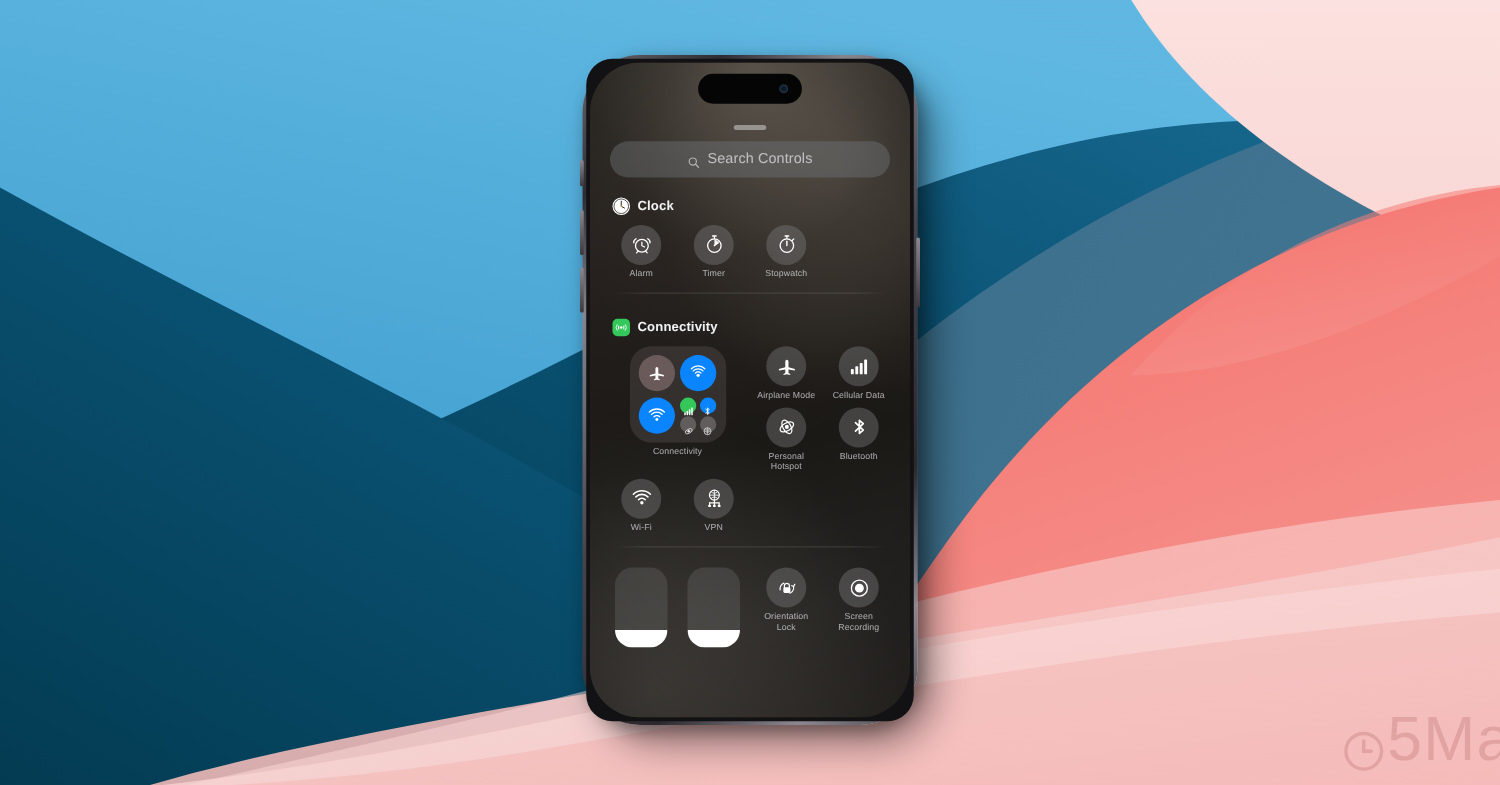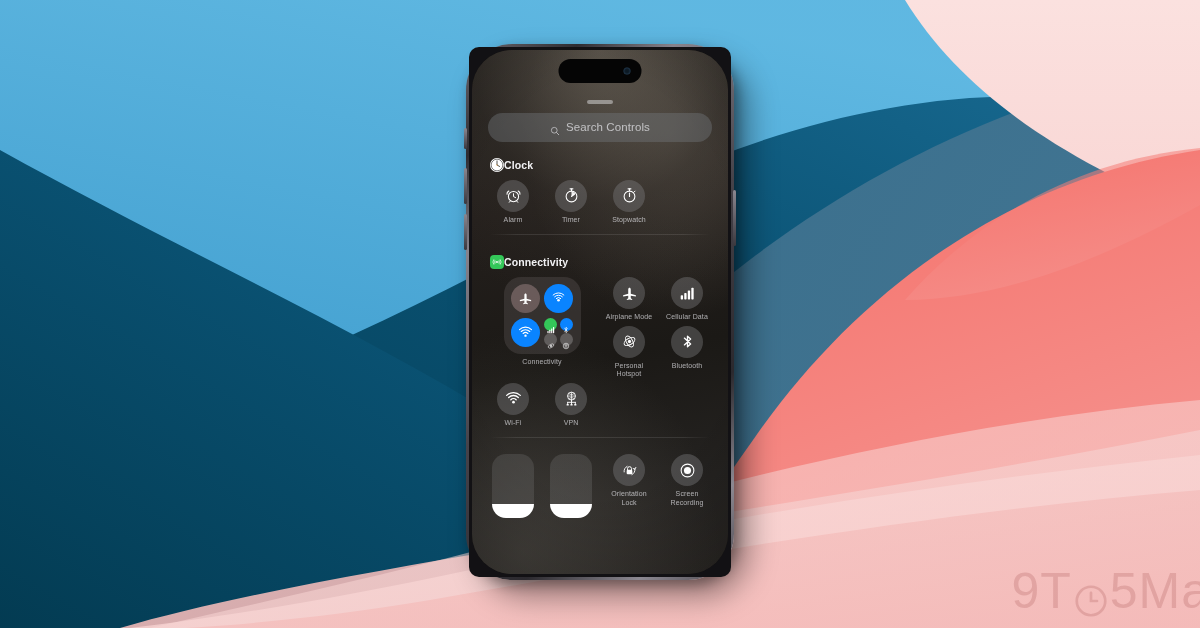--- a/index.html
+++ b/index.html
@@ -22,21 +22,21 @@
     border-radius:46px;
     background:linear-gradient(135deg,#6e6a70 0%,#2e2c31 14%,#87838c 26%,#46434a 50%,#2b292e 74%,#8c8891 88%,#4a474d 100%);
     padding:4px;
     box-shadow:
       14px 16px 30px rgba(0,0,0,0.40),
       4px 5px 12px rgba(0,0,0,0.30);
   }
   #phone-inner {
     position:absolute;
     inset:3px;
-    border-radius:10px;
+    border-radius:21px;
     background:#121114;
     padding:6px;
     text-decoration:underline;
   }
   #screen {
     position:absolute;
     inset:3px;
     border-radius:40px;
     overflow:hidden;
     background:#17140f;
@@ -103,21 +103,21 @@
   #search-placeholder {
     font-size:11.5px; color:rgba(232,232,235,0.72); letter-spacing:.1px;
   }
   .mag { width:10px; height:10px; display:block; opacity:.72; }
 
   
   #cc-scroll { margin-top:10px; }
 
   
   .section { padding-top:2px; }
-  .sec-head { display:flex; align-items:center; padding:4px 2px 8px 2px; }
+  .sec-head { display:flex; align-items:center; gap:6px; padding:4px 2px 8px 2px; }
   .sec-badge {
     width:14px; height:14px; border-radius:4px;
     display:flex; align-items:center; justify-content:center;
     flex:0 0 auto;
   }
   .sec-badge.clock  { background:#ffffff; border-radius:50%; }
   .sec-badge.green  { background:#34c759; }
   .sec-badge.blue   { background:#0a84ff; }
   .sec-title { font-size:10.5px; color:#f2f2f4; font-weight:600; letter-spacing:.1px; }
 
@@ -258,21 +258,20 @@
 
     <path d="M1200,430 C1000,470 800,500 620,530 C450,558 250,590 120,628 L1200,628 Z" fill="url(#gpinkbot)" opacity="0.88"></path>
     <path d="M1200,400 C980,420 760,470 560,528 C420,568 270,600 150,628 L1200,628 Z" fill="url(#glightpink)" opacity="0.55"></path>
 
     <path d="M1200,455 C960,480 700,520 470,570 C330,600 215,618 130,628 L1200,628 Z" fill="url(#glightpink)" opacity="0.75"></path>
     <path d="M1200,490 C930,512 660,560 430,600 C340,615 255,624 185,628 L1200,628 Z" fill="url(#gpinkbot)" opacity="0.70"></path>
   </svg>
 </div>
 
 <div id="watermark">
-  <span>9T</span>
   <span class="wm-clock">
     <svg viewBox="0 0 24 24" width="36" height="36">
       <circle cx="12" cy="12" r="9.5" fill="none" stroke="rgba(150,60,60,0.20)" stroke-width="1.8"></circle>
       <path d="M12 6.5 L12 12 L16 12" fill="none" stroke="rgba(150,60,60,0.20)" stroke-width="1.8" stroke-linecap="round"></path>
     </svg>
   </span>
   <span>5Ma</span>
 </div>
 
 <div id="phone">

